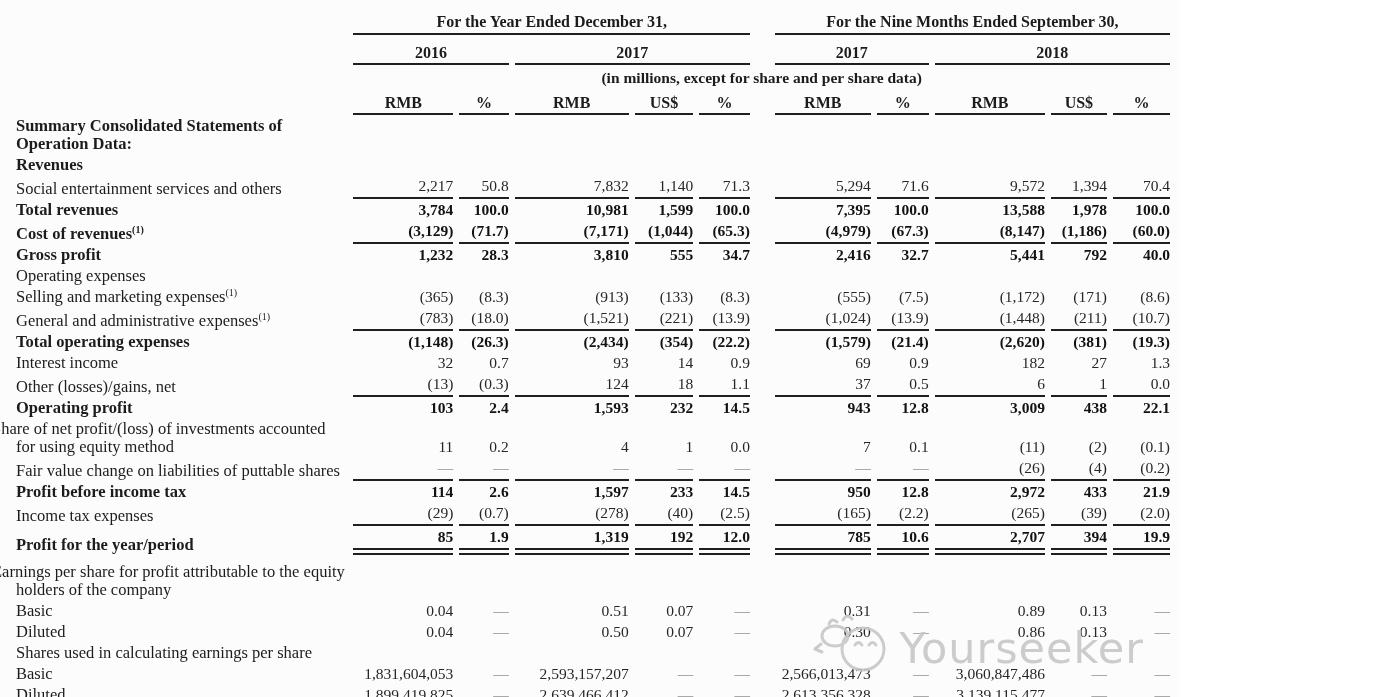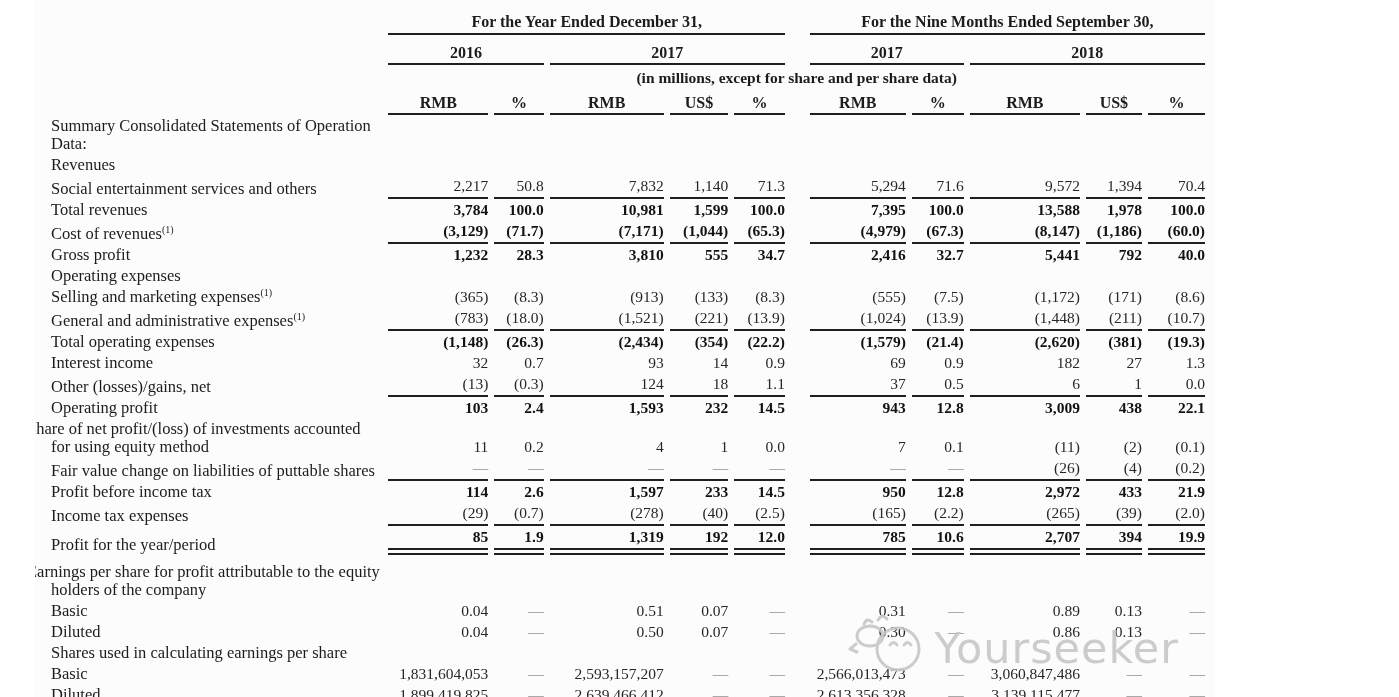--- a/index.html
+++ b/index.html
@@ -5,40 +5,39 @@
   * { box-sizing: border-box; }
   body { margin: 0; background: #ffffff; }
   .page {
     width: 1180px; height: 697px;
     background: #fcfcfc;
     font-family: "Liberation Serif", serif;
     color: #1c1c1c;
     position: relative;
     overflow: hidden;
     padding: 12px 4px 0 8px;
-    margin-left: 35px;
   }
   table.fin { border-collapse: separate; border-spacing: 6px 0; table-layout: fixed; }
   th, td { padding: 0; margin: 0; vertical-align: bottom; }
 
   
   thead th { font-weight: bold; font-size: 16px; line-height: 19px; }
   th.grp { text-align: center; border-bottom: 2.5px solid #1f1f1f; padding-bottom: 2px; white-space: nowrap; }
   th.yr  { text-align: center; border-bottom: 2.5px solid #1f1f1f; padding-top: 8px; padding-bottom: 1px; }
   th.cur { text-align: center; border-bottom: 2.5px solid #1f1f1f; padding-top: 2px; padding-bottom: 1px; }
   th.note { text-align: center; font-size: 15.5px; padding: 3px 0 4px 0; }
   th.lblcol { border: none; }
   .gapcol { border: none; }
 
   
   td.lbl { font-size: 16.5px; line-height: 18px; padding: 2px 0 1px 2px; text-align: left; }
   td.lbl sup { font-size: 10px; line-height: 0; }
   .ind1 { padding-left: 40px; }
   .hang { padding-left: 26px; text-indent: -24px; }
-  .b { font-weight: normal; }
+  .b { font-weight: bold; }
   td.num { font-size: 15.5px; line-height: 18px; padding: 2px 0 1px 0; text-align: right; white-space: nowrap; color: #262626; }
   td.vb { font-weight: bold; color: #121212; }
   td.dash { color: #8d8d8d; }
   tr.gap td { padding-top: 8px; }
   td.u1 { border-bottom: 2.5px solid #1f1f1f; padding-bottom: 2px; }
   td.u2 { border-bottom: 7px double #1f1f1f; padding-bottom: 2px; }
 
   
   .watermark {
     position: absolute; right: 36px; bottom: 24px;

